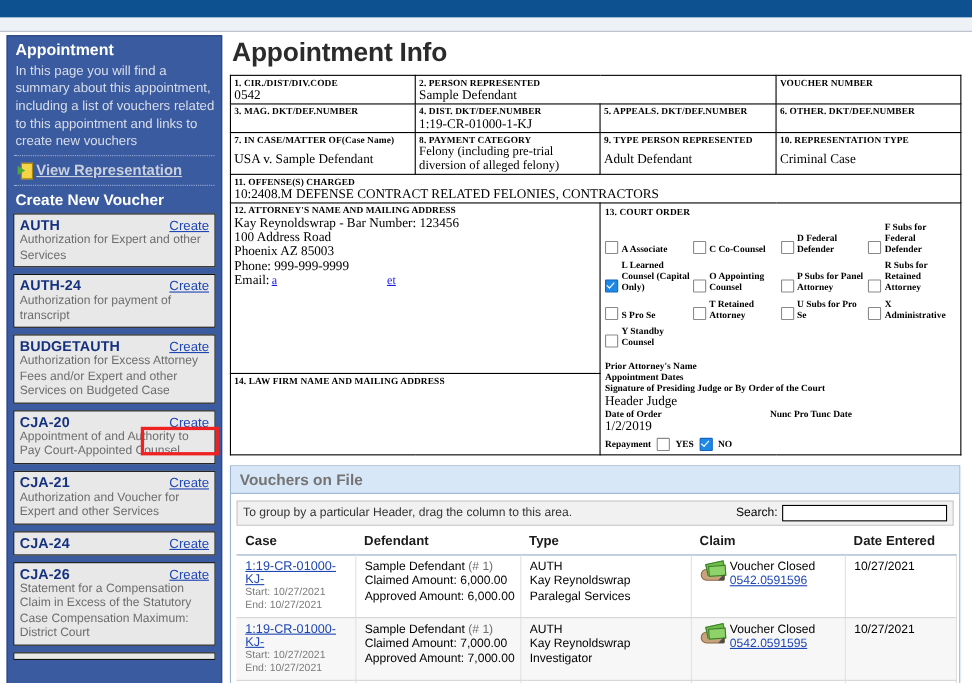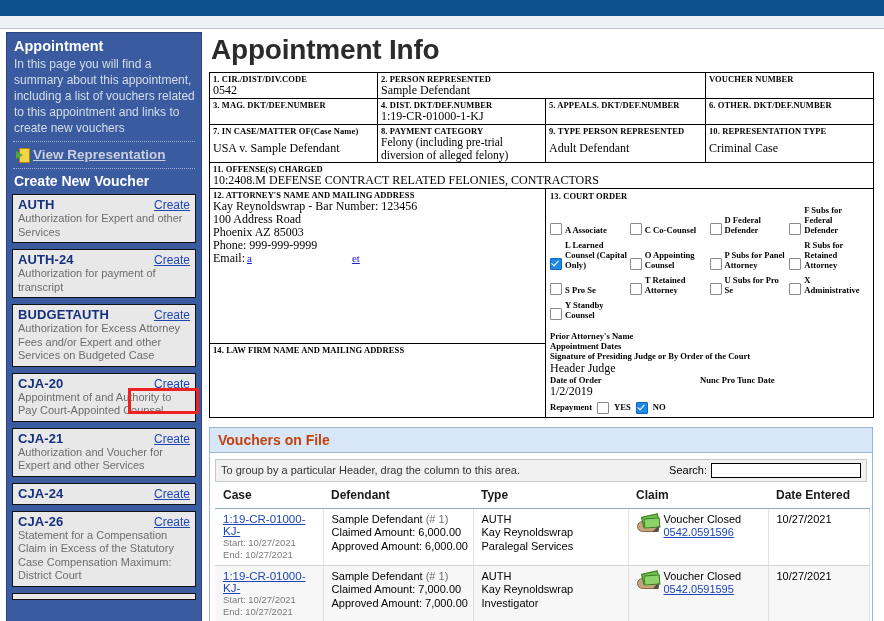--- a/index.html
+++ b/index.html
@@ -35,21 +35,21 @@
   .vcard .create{color:#1e46b4;font-size:12px;text-decoration:underline;cursor:pointer;}
   .vcard .vdesc{color:#6d6d6d;font-size:11px;line-height:13.5px;margin-top:0px;}
   .redbox{
     position:absolute;border:3px solid #ee2222;pointer-events:none;
     left:128px;top:359px;width:71px;height:26px;box-sizing:border-box;z-index:40;
   }
 
   
   .main{flex:1;margin-left:7px;margin-top:5px;padding-right:6px;box-sizing:border-box;}
   h1.page-title{
-    font-size:28px;font-weight:bold;margin:0 0 6px 2px;color:#2b2b2b;
+    font-size:24px;font-weight:bold;margin:0 0 6px 2px;color:#2b2b2b;
     font-family:"Liberation Sans",sans-serif;letter-spacing:-.2px;
   }
 
   
   table.cja{border-collapse:collapse;width:664px;table-layout:fixed;
     font-family:"Liberation Serif",serif;}
   table.cja td{border:1px solid #000;vertical-align:top;padding:1px 3px;}
   .flab{font-size:8.5px;font-weight:bold;letter-spacing:.1px;display:block;
         font-family:"Liberation Serif",serif;white-space:nowrap;overflow:hidden;}
   .fval{font-size:12px;line-height:13px;display:block;font-family:"Liberation Serif",serif;}
@@ -66,21 +66,21 @@
   .cb.on:after{content:"";position:absolute;left:2px;top:0px;width:3px;height:6px;
     border:solid #fff;border-width:0 1.6px 1.6px 0;transform:rotate(42deg);}
   .co-lb{font-size:8.6px;font-weight:bold;line-height:10px;font-family:"Liberation Serif",serif;}
   .sig{font-size:8.6px;font-weight:bold;line-height:10.2px;font-family:"Liberation Serif",serif;}
   .signame{font-size:12px;font-family:"Liberation Serif",serif;line-height:13px;}
   .sigrow{display:flex;}
   .repay{display:flex;align-items:center;gap:5px;margin-top:3px;}
 
   
   .vpanel{width:664px;margin-top:9px;border:1px solid #9ab5d4;box-sizing:border-box;}
-  .vhead{background:#d7e7f7;padding:4px 8px;font-size:14px;font-weight:bold;color:#c2410c;
+  .vhead{background:#d7e7f7;padding:4px 8px;font-size:14px;font-weight:bold;color:#737373;
          border-bottom:1px solid #9ab5d4;}
   .vtools{display:flex;align-items:center;justify-content:space-between;background:#f1f1f1;
           border:1px solid #c8c8c8;margin:6px 5px 0 5px;padding:3px 5px;}
   .vtools .hint{font-size:11px;color:#333;}
   .srch{display:flex;align-items:center;gap:4px;}
   .srch label{font-size:11px;}
   .srch input{width:150px;height:15px;border:1px solid #000;font-size:11px;padding:0 3px;
     font-family:"Liberation Sans",sans-serif;box-sizing:border-box;}
   table.vt{border-collapse:collapse;width:654px;margin:0 5px;table-layout:fixed;}
   table.vt th{font-size:12px;font-weight:bold;text-align:left;padding:6px 4px 6px 8px;

